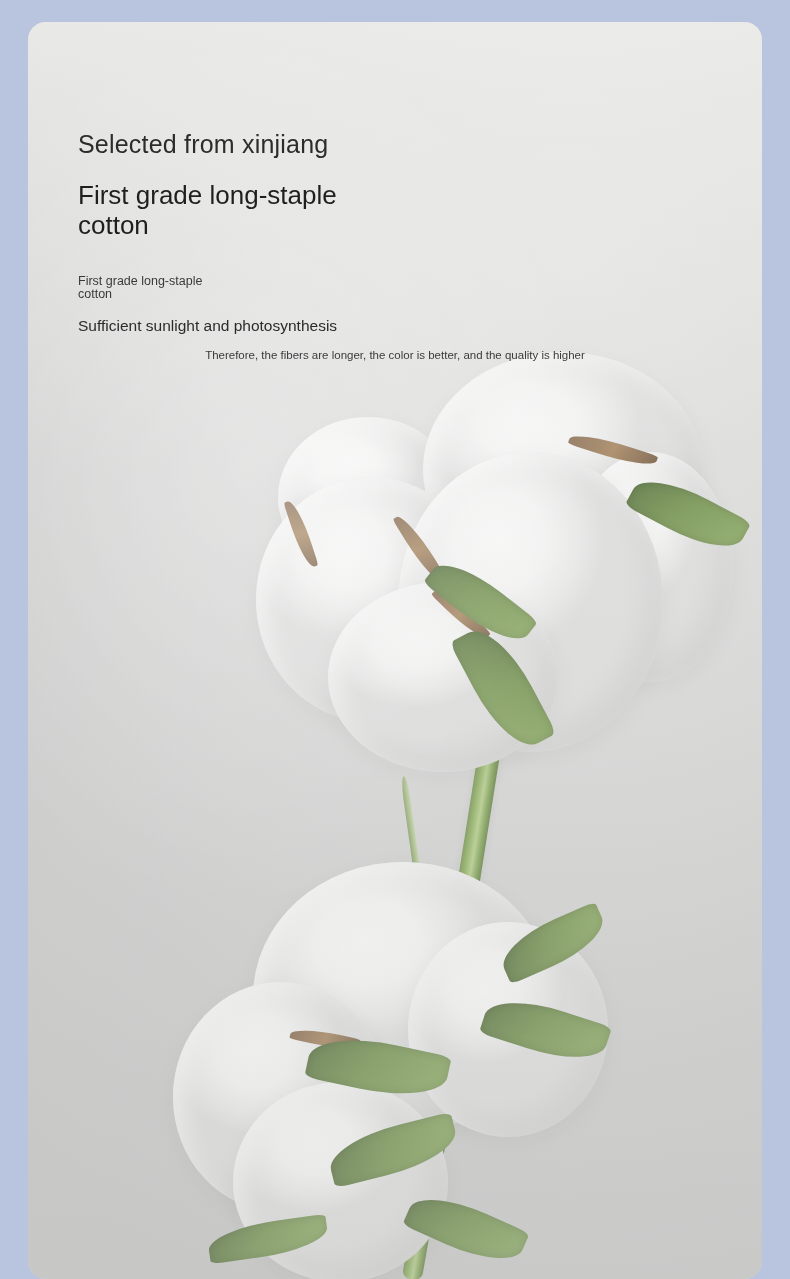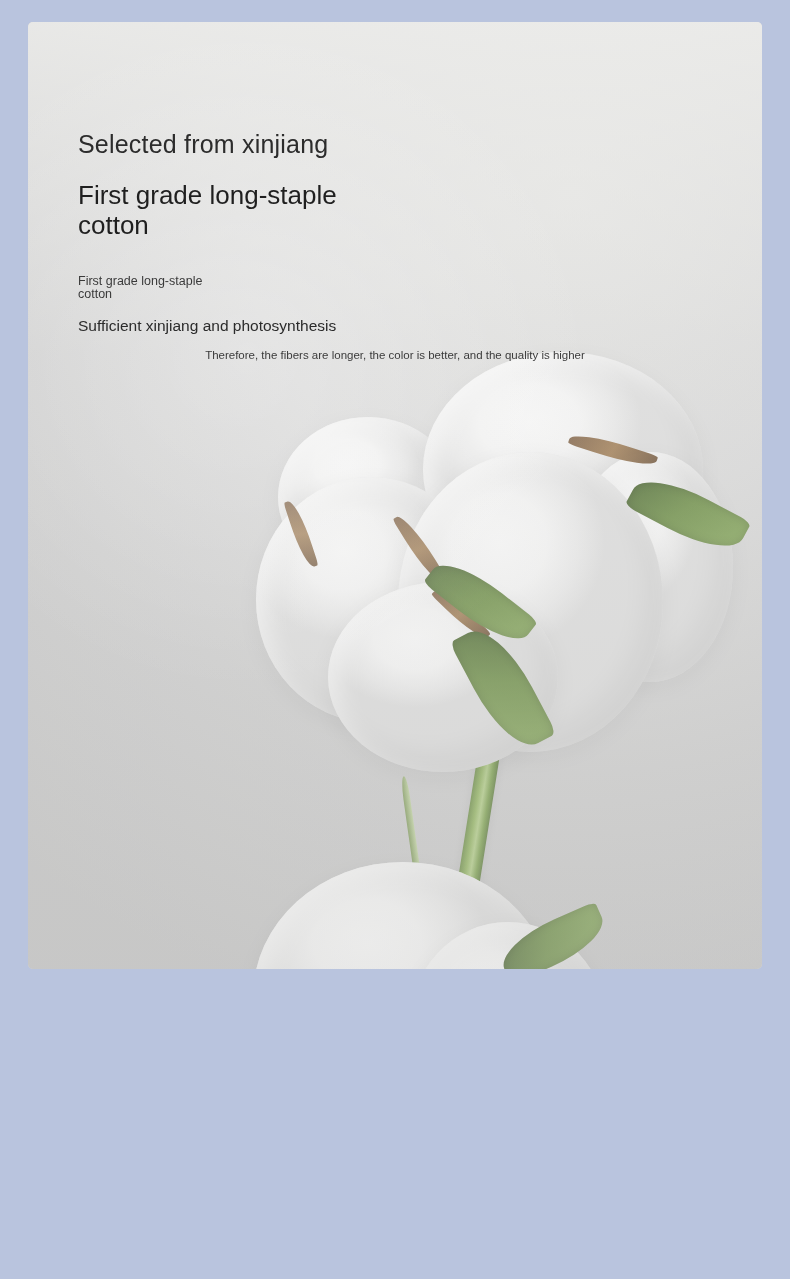--- a/index.html
+++ b/index.html
@@ -19,22 +19,22 @@
     width: 790px;
     height: 1279px;
     background: #b9c4de;
     box-sizing: border-box;
     padding: 22px 28px 0 28px;
   }
 
   .card {
     position: relative;
     width: 734px;
-    height: 947px;
-    border-radius: 5px;
+    height: 1257px;
+    border-radius: 18px;
     overflow: hidden;
     background: #dadada;
   }
 
   
   .photo {
     position: absolute;
     inset: 0;
     background:
       radial-gradient(120% 90% at 74% 18%, #e8e8e6 0%, #dedede 38%, #d2d2d2 68%, #c9c9c9 100%);
@@ -224,18 +224,18 @@
         <div class="leaf l8"></div>
         <div class="leaf l9"></div>
       </div>
       <div class="photo-vignette"></div>
     </div>
 
     <div class="text-layer">
       <h1 class="headline-1">Selected from xinjiang</h1>
       <h2 class="headline-2">First grade long-staple cotton</h2>
       <p class="sub-small">First grade long-staple cotton</p>
-      <p class="sub-mid">Sufficient xinjiang and photosynthesis</p>
+      <p class="sub-mid">Sufficient sunlight and photosynthesis</p>
       <p class="sub-fine">Therefore, the fibers are longer, the color is better, and the quality is higher</p>
     </div>
 
   </div>
 </div>
 
 </body></html>

